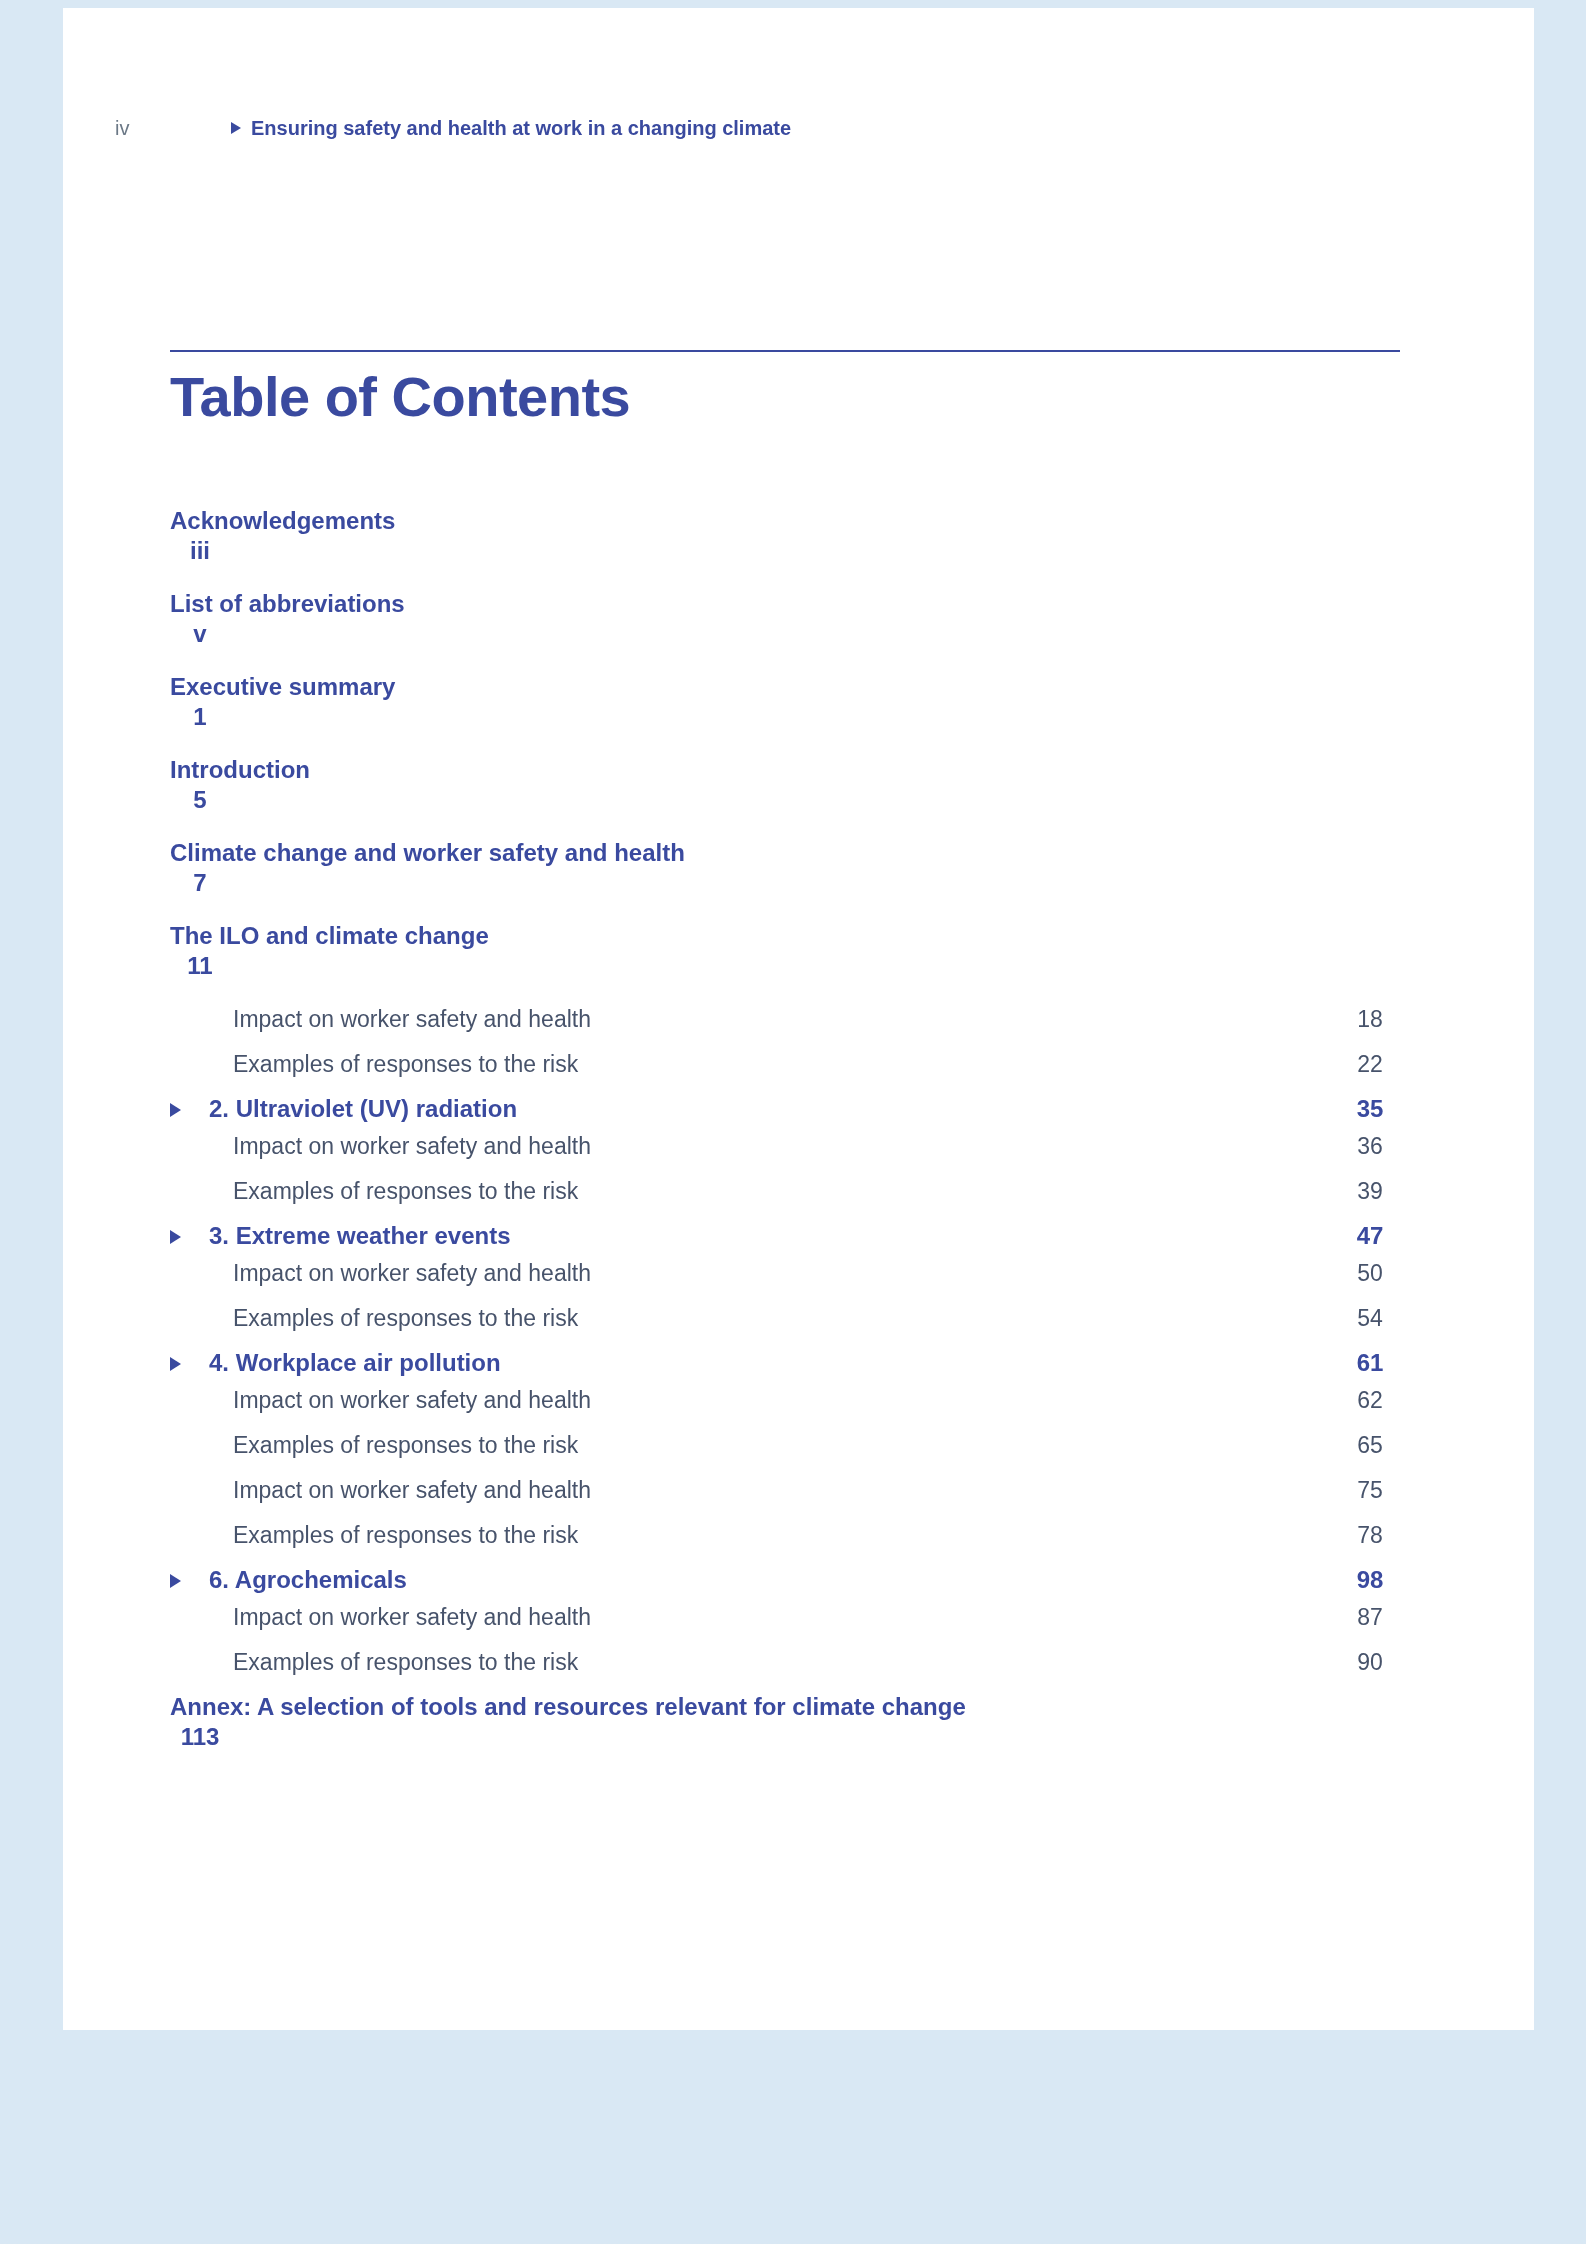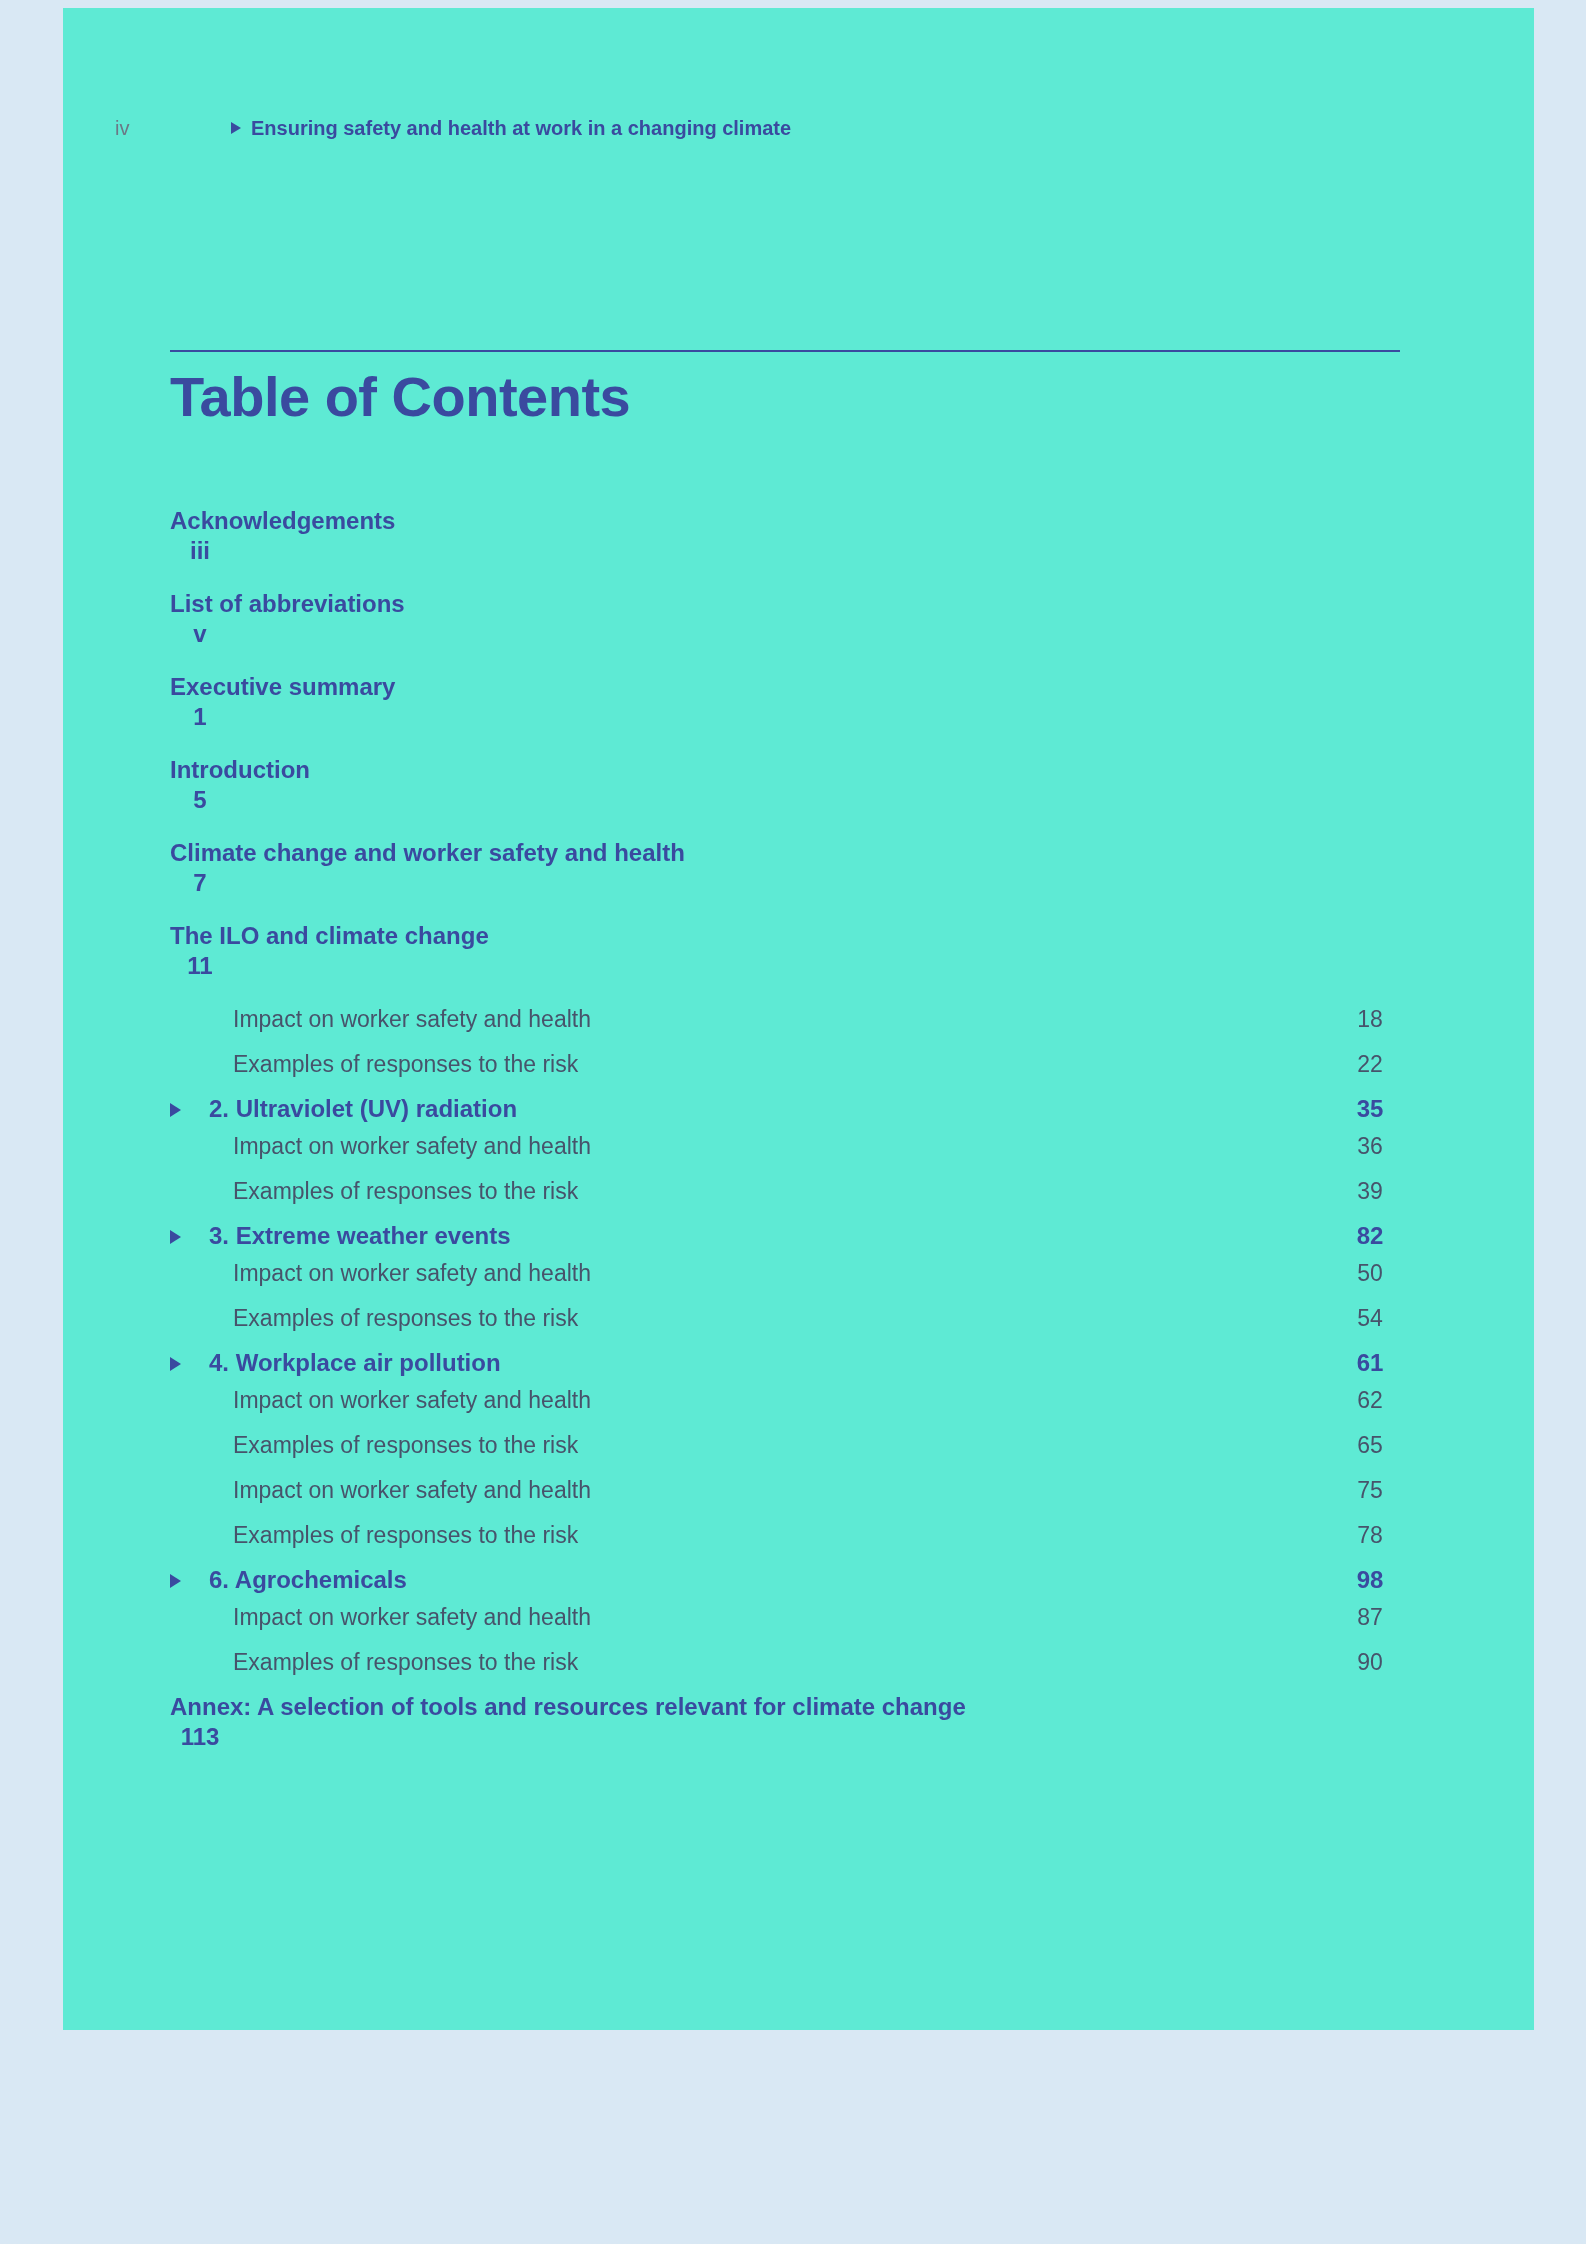--- a/index.html
+++ b/index.html
@@ -14,21 +14,21 @@
     height: 2244px;
     background: #d9e8f4;
     overflow: hidden;
   }
   .page {
     position: absolute;
     left: 63px;
     top: 8px;
     width: 1471px;
     height: 2022px;
-    background: #5eead4;
+    background: #ffffff;
   }
   
   .page-header {
     position: absolute;
     top: 108px;
     left: 52px;
     right: 60px;
     display: flex;
     align-items: center;
     font-size: 20px;
@@ -185,21 +185,21 @@
           <div class="toc-row sub">
             <span class="label">Examples of responses to the risk</span>
             <span class="page-num">39</span>
           </div>
         </div>
 
         <div class="chapter">
           <div class="toc-row lvl1">
             <span class="marker-cell"><span class="tri"></span></span>
             <span class="label">3. Extreme weather events</span>
-            <span class="page-num">82</span>
+            <span class="page-num">47</span>
           </div>
           <div class="toc-row sub">
             <span class="label">Impact on worker safety and health</span>
             <span class="page-num">50</span>
           </div>
           <div class="toc-row sub">
             <span class="label">Examples of responses to the risk</span>
             <span class="page-num">54</span>
           </div>
         </div>

